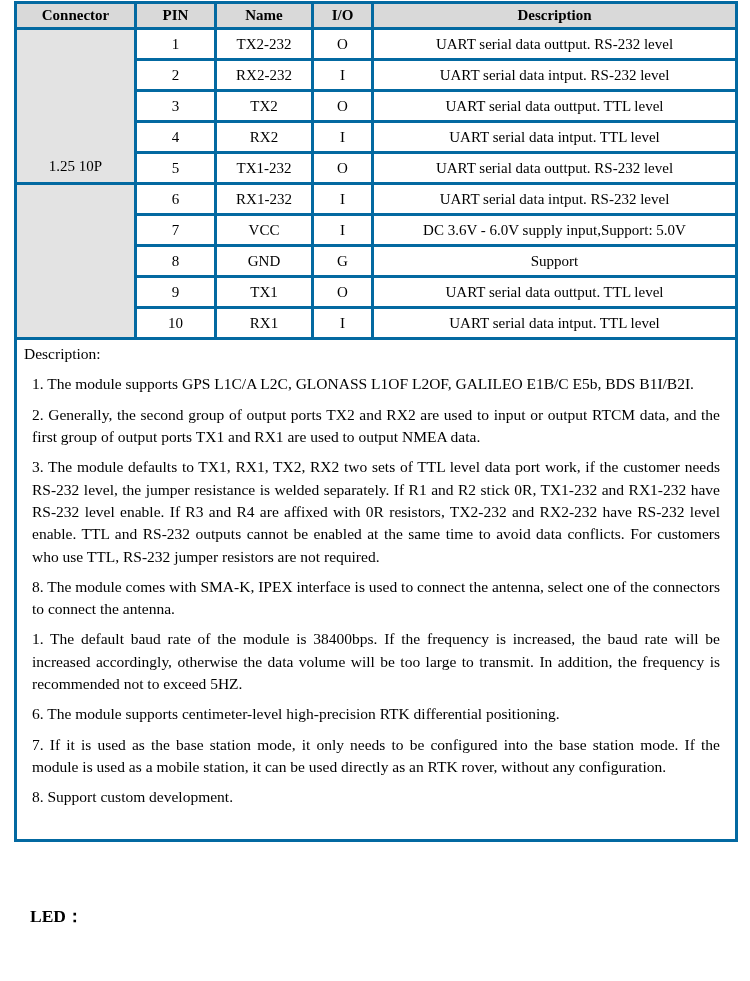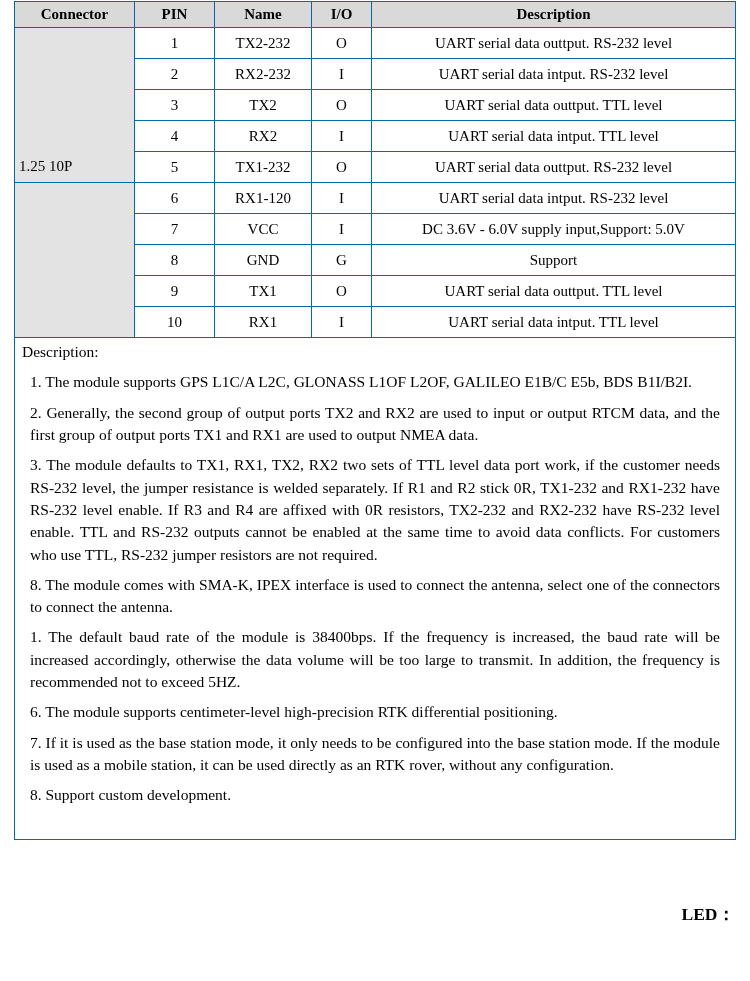--- a/index.html
+++ b/index.html
@@ -15,38 +15,39 @@
     height: 981px;
     padding: 1px 15px 0 14px;
     overflow: hidden;
   }
   table.pin-table {
     border-collapse: collapse;
     width: 721px;
     table-layout: fixed;
   }
   .pin-table th, .pin-table td {
-    border: 1px solid #0369a1;
+    border: 3px solid #0369a1;
     font-size: 15px;
     padding: 0 4px;
   }
   .pin-table th {
     background: #d9d9d9;
     font-weight: bold;
     height: 26px;
     text-align: center;
   }
   .pin-table td.data-cell {
     height: 31px;
     text-align: center;
     vertical-align: middle;
     background: #ffffff;
   }
   td.connector-cell {
     background: #e3e3e3;
+    text-align: center;
     vertical-align: bottom;
     padding-bottom: 7px;
     font-size: 15px;
   }
   td.connector-cell.empty { padding-bottom: 0; }
   td.notes-cell {
     background: #ffffff;
     text-align: left;
     vertical-align: top;
     padding: 3px 7px 8px 7px;
@@ -59,21 +60,20 @@
   }
   .notes-cell p {
     margin: 8px;
     font-size: 15.5px;
     line-height: 1.44;
     text-align: justify;
   }
   .led-section {
     margin-top: 62px;
     margin-left: 16px;
-    text-align: right;
   }
   .led-title {
     font-weight: bold;
     font-size: 17.5px;
   }
   .led-line {
     margin-top: 17px;
     font-size: 15.5px;
   }
 </style>
@@ -127,21 +127,21 @@
       </tr>
       <tr>
         <td class="data-cell">5</td>
         <td class="data-cell">TX1-232</td>
         <td class="data-cell">O</td>
         <td class="data-cell">UART serial data outtput. RS-232 level</td>
       </tr>
       <tr>
         <td class="connector-cell empty" rowspan="5"></td>
         <td class="data-cell">6</td>
-        <td class="data-cell">RX1-120</td>
+        <td class="data-cell">RX1-232</td>
         <td class="data-cell">I</td>
         <td class="data-cell">UART serial data intput. RS-232 level</td>
       </tr>
       <tr>
         <td class="data-cell">7</td>
         <td class="data-cell">VCC</td>
         <td class="data-cell">I</td>
         <td class="data-cell">DC 3.6V - 6.0V supply input,Support: 5.0V</td>
       </tr>
       <tr>

